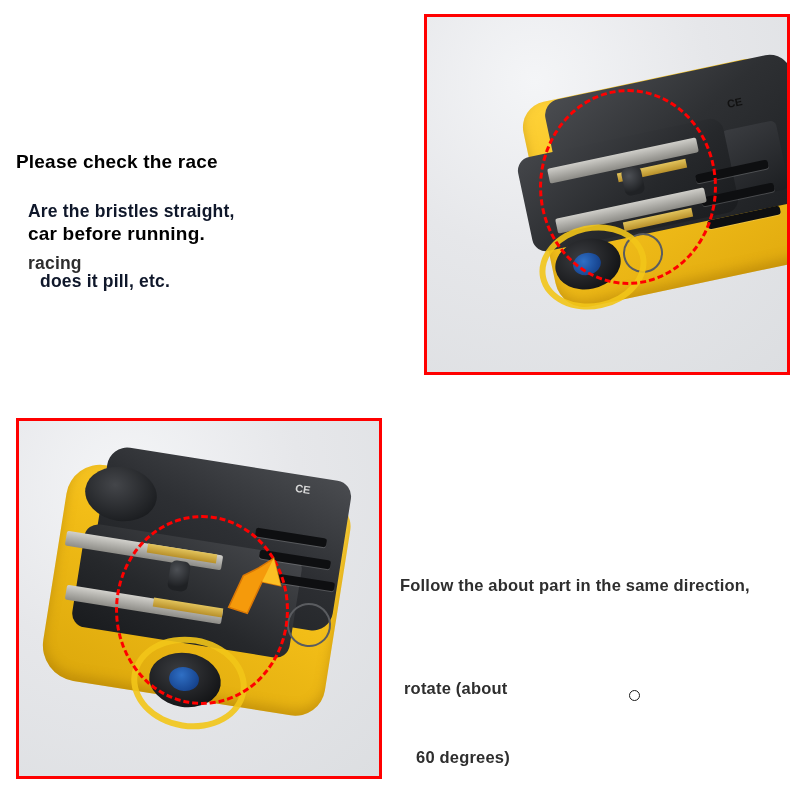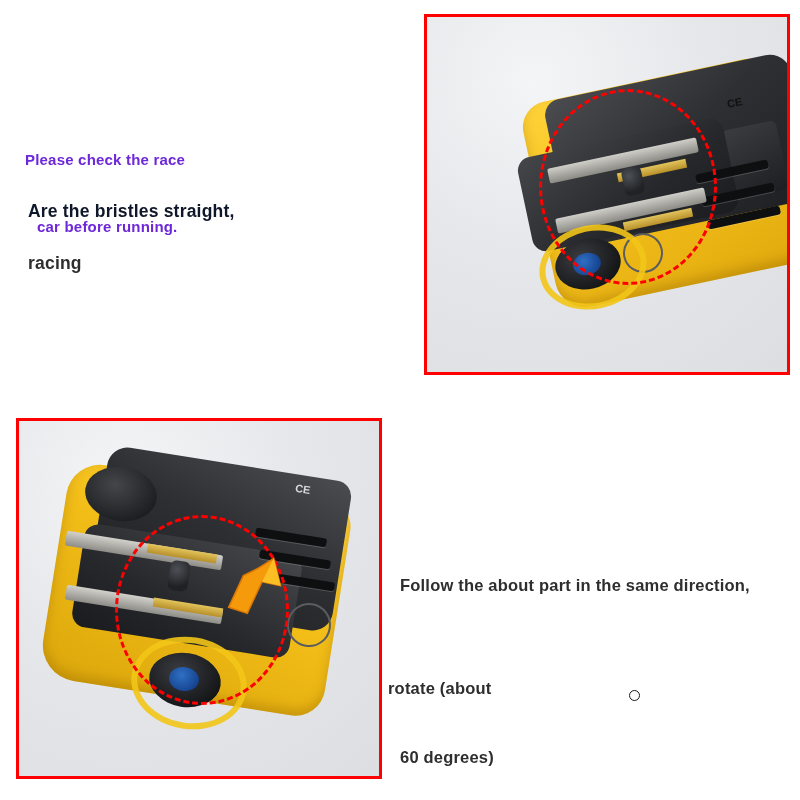--- a/index.html
+++ b/index.html
@@ -29,28 +29,28 @@
   }
   .text-block .line {
     display: block;
     white-space: nowrap;
   }
   .text-block .line.indent {
     padding-left: 12px;
     margin-top: 48px;
   }
 
-  #t1 { left: 25px; top: 150px; font-size: 15px; color: #6d28d9; line-height: 1.28; }
+  #t1 { left: 16px; top: 150px; font-size: 19px; color: #000000; line-height: 1.28; }
   #t2 { left: 28px; top: 200px; font-size: 17.5px; color: #0f172a; line-height: 1.28; }
   #t3 { left: 28px; top: 252px; font-size: 17.5px; color: #2e2e2e; line-height: 1.28; }
 
   #t4 { left: 400px; top: 522px; font-size: 16.5px; color: #2e2e2e; line-height: 1.3; }
   #t5 { left: 400px; top: 575px; font-size: 16.5px; color: #2e2e2e; line-height: 1.3; }
   #t6 { left: 400px; top: 628px; font-size: 16.5px; color: #2e2e2e; line-height: 1.3; }
-  #t7 { left: 388px; top: 678px; font-size: 16.5px; color: #2e2e2e; line-height: 1.3; }
+  #t7 { left: 404px; top: 678px; font-size: 16.5px; color: #2e2e2e; line-height: 1.3; }
 
   .degree-mark {
     position: absolute;
     left: 629px;
     top: 690px;
     width: 9px;
     height: 9px;
     border: 1.6px solid #1a1a1a;
     border-radius: 50%;
   }
@@ -292,20 +292,21 @@
 
 <div class="page">
 
   <div class="text-block" id="t1">
     <span class="line">Please check the race</span>
     <span class="line indent">car before running.</span>
   </div>
 
   <div class="text-block" id="t2">
     <span class="line">Are the bristles straight,</span>
+    <span class="line indent">does it pill, etc.</span>
   </div>
 
   <div class="text-block" id="t3">
     <span class="line">racing</span>
   </div>
 
 
   <div class="text-block" id="t5">
     <span class="line">Follow the about part in the same direction,</span>
   </div>

